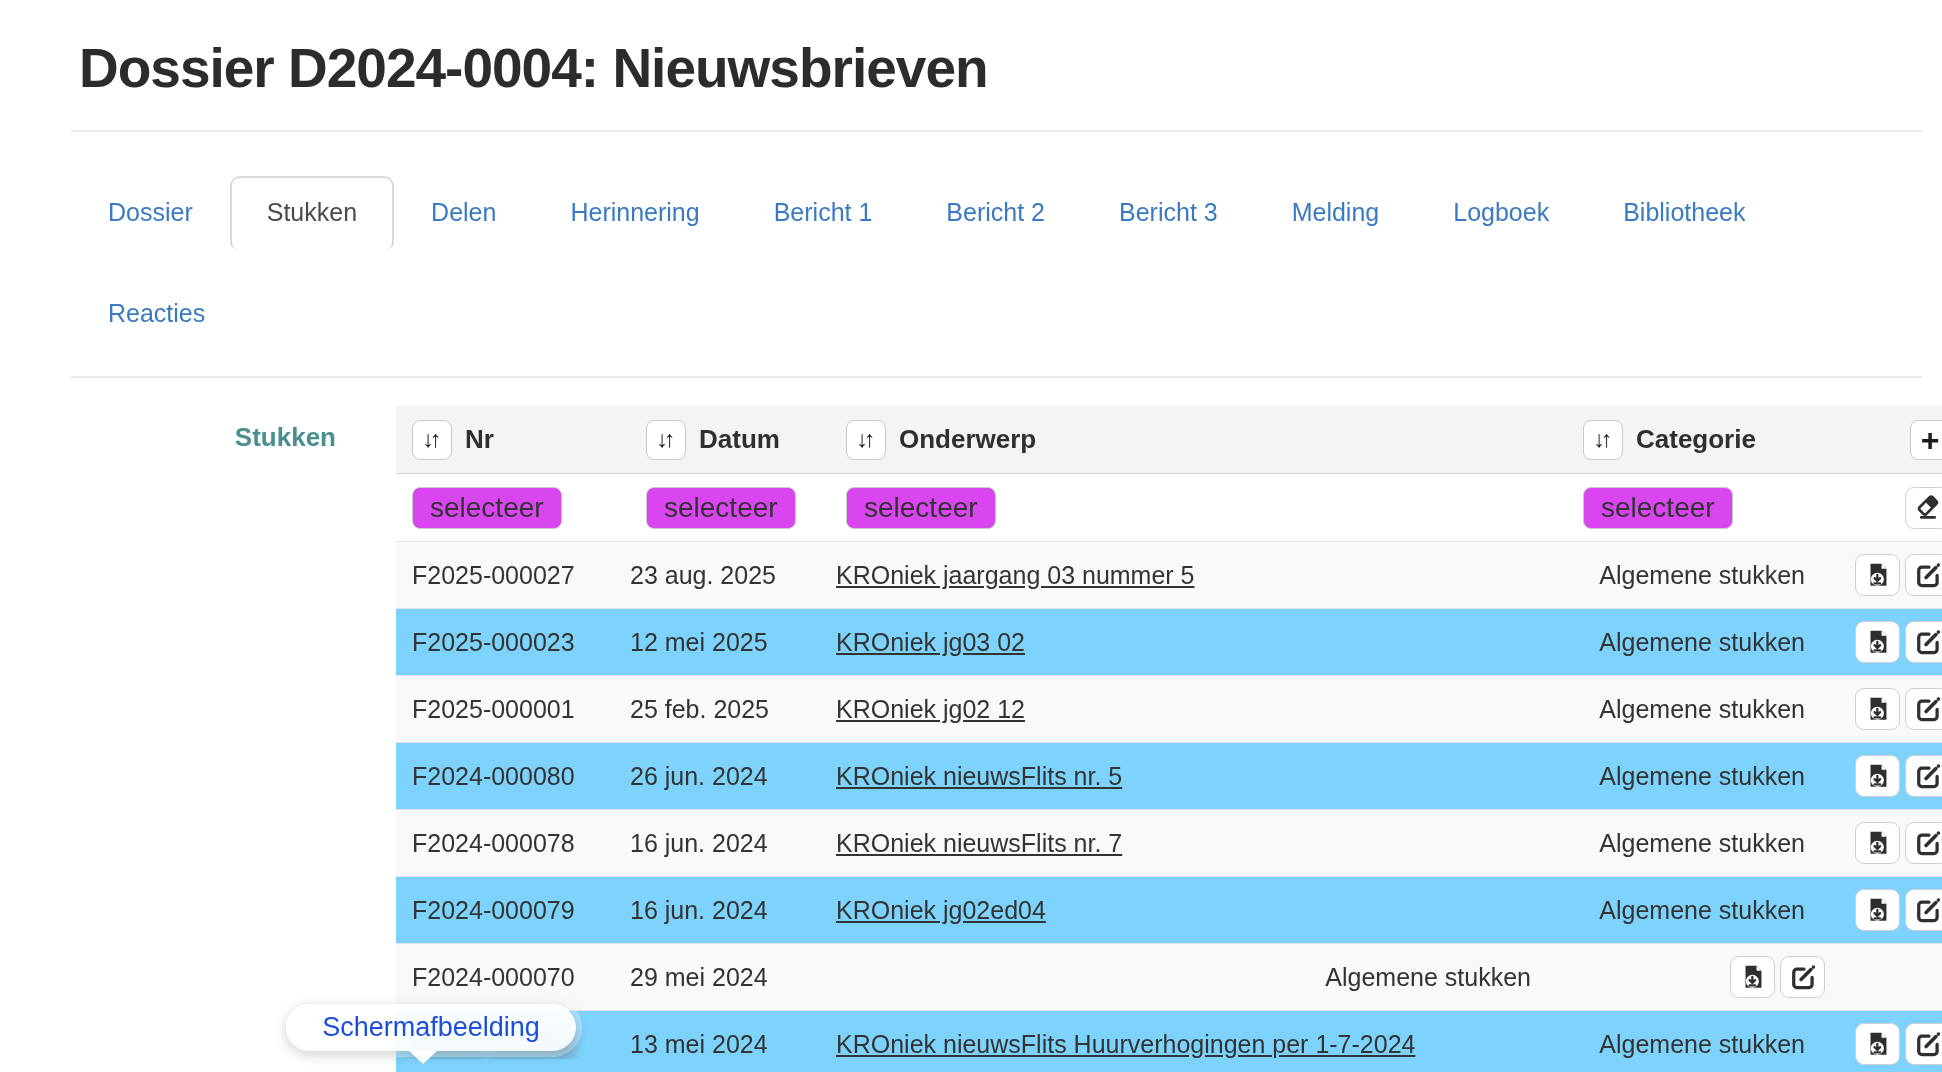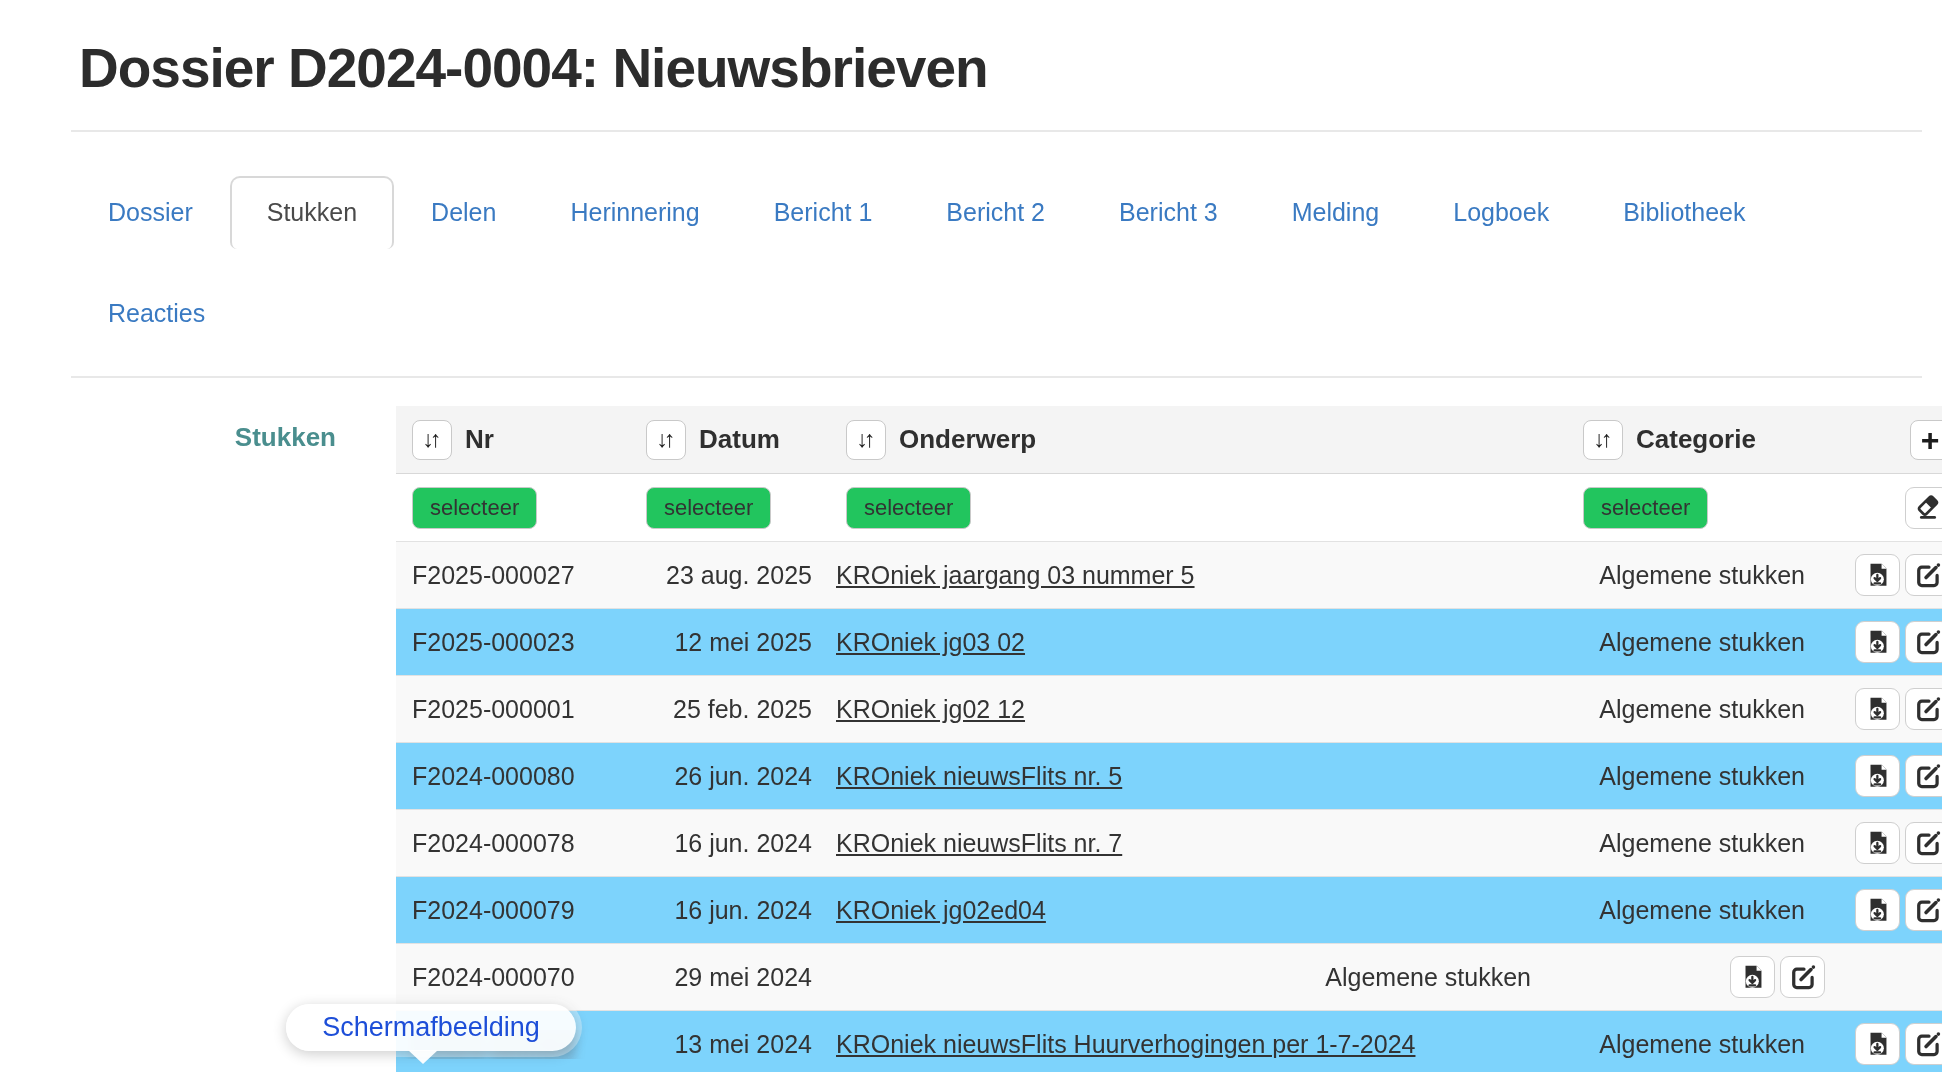--- a/index.html
+++ b/index.html
@@ -47,21 +47,21 @@
 
   .filter-row { background:#fff; height:67px; }
   .filter-cell { padding-left:16px; }
   .filter-cell.actions { display:flex; justify-content:flex-end; padding-right:16px; padding-left:0; }
 
   .body-row { height:67px; border-top:1px solid #e2e2e2; background:#7dd3fc; }
   .body-row.odd { background:#f9f9f9; }
 
   .td { overflow:hidden; white-space:nowrap; }
   .td-nr { padding-left:16px; }
-  .td-datum { text-align:right; padding-right:18px; }
+  .td-datum { text-align:left; padding-right:18px; }
   .td-onderwerp { padding-left:6px;text-decoration:underline; }
   .td-categorie { text-align:right; padding-right:36px; }
   .td-actions { display:flex; justify-content:flex-end; gap:5px; padding-right:16px; overflow:visible; }
 
   .blurred { display:inline-block; filter:blur(6px); opacity:.75; transform:scaleY(1.9); font-weight:bold; color:#6a6a74; }
 
   
   .sort-btn {
     width:40px; height:40px; flex:0 0 40px;
     background:#fff; border:1.5px solid #c9c9c9; border-radius:8px;
@@ -71,22 +71,22 @@
   }
   .add-btn {
     width:40px; height:40px;
     background:#fff; border:1.5px solid #c9c9c9; border-radius:8px;
     font-size:32px; font-weight:bold; color:#1c1c1c; line-height:1;
     display:flex; align-items:center; justify-content:center;
     cursor:pointer; font-family:inherit;
   }
   .select-btn {
     height:42px; padding:0 17px;
-    background:#22c55e; border:1.5px solid #c9c9c9; border-radius:8px;
-    font-size:22px; color:#333; cursor:pointer; font-family:inherit;
+    background:#d946ef; border:1.5px solid #c9c9c9; border-radius:8px;
+    font-size:28px; color:#333; cursor:pointer; font-family:inherit;
   }
   .icon-btn {
     width:45px; height:42px;
     background:#fff; border:1.5px solid #cfcfcf; border-radius:9px;
     display:flex; align-items:center; justify-content:center; cursor:pointer;
   }
   .icon-btn svg { display:block; }
 
   
   .shot-tooltip {

